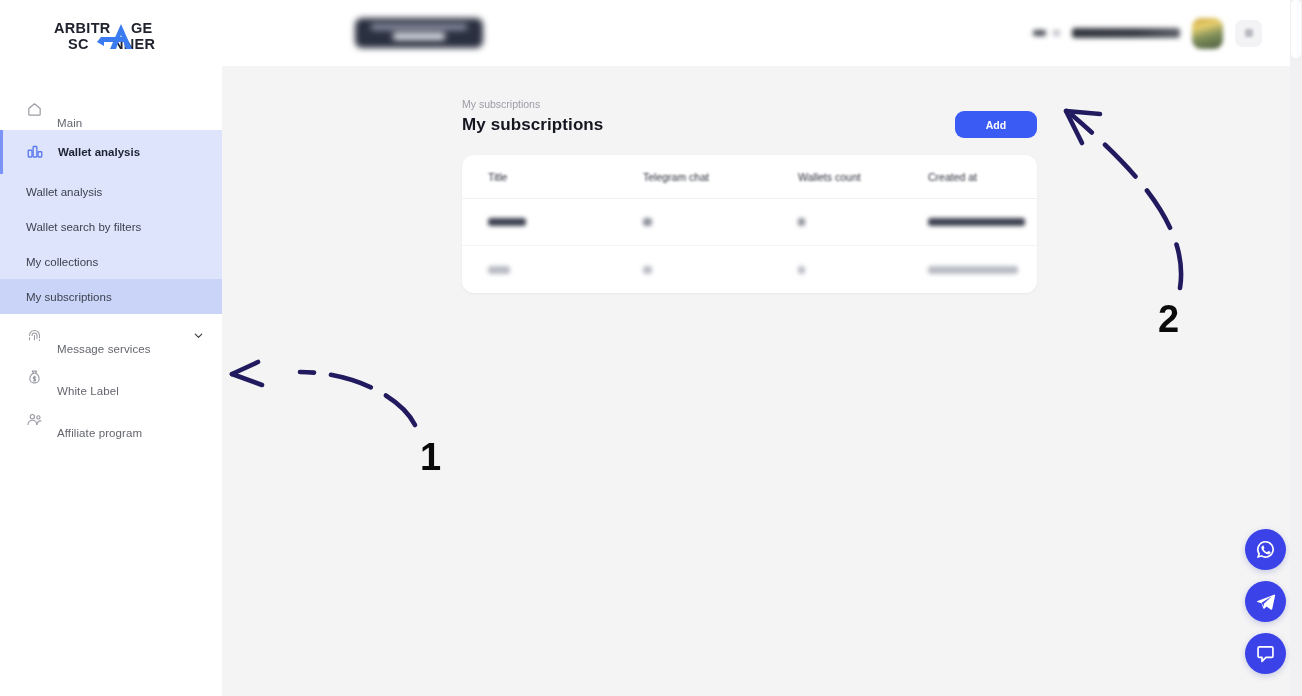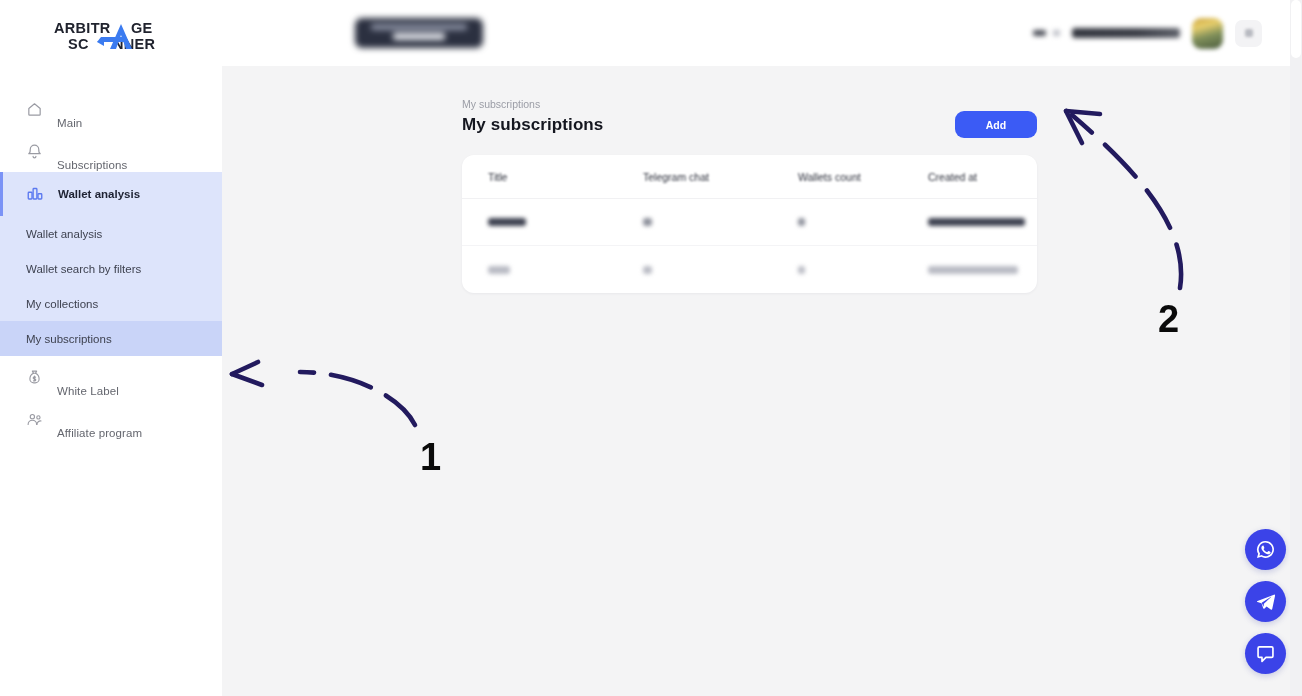--- a/index.html
+++ b/index.html
@@ -156,29 +156,20 @@
     <nav class="nav">
       <div class="nav-item">
         <span class="ico">
           <svg viewBox="0 0 24 24" fill="none" stroke="currentColor" stroke-width="1.7" stroke-linecap="round" stroke-linejoin="round">
               <path d="M4 10.5 L12 4 L20 10.5 V19 a1 1 0 0 1 -1 1 H5 a1 1 0 0 1 -1 -1 Z"></path>
             </svg>
         </span>
         <span class="lbl">Main</span>
       </div>
 
-      <div class="nav-item">
-        <span class="ico">
-          <svg viewBox="0 0 24 24" fill="none" stroke="currentColor" stroke-width="1.7" stroke-linecap="round" stroke-linejoin="round">
-              <path d="M6 9a6 6 0 0 1 12 0c0 5 2 6 2 6H4s2-1 2-6z"></path>
-              <path d="M10 19a2 2 0 0 0 4 0"></path>
-            </svg>
-        </span>
-        <span class="lbl">Subscriptions</span>
-      </div>
 
       <div class="group-active">
         <div class="hdr">
           <span class="ico">
             <svg viewBox="0 0 24 24" fill="none" stroke="currentColor" stroke-width="1.8" stroke-linecap="round" stroke-linejoin="round">
                 <rect x="3" y="11" width="5" height="9" rx="1"></rect>
                 <rect x="9.5" y="6" width="5" height="14" rx="1"></rect>
                 <rect x="16" y="13" width="5" height="7" rx="1"></rect>
               </svg>
           </span>
@@ -197,20 +188,37 @@
           </div>
         <div class="sub-item">
             <span>My collections</span>
           </div>
         <div class="sub-item active">
             <span>My subscriptions</span>
           </div>
       </div>
 
 
+      <div class="nav-item">
+        <span class="ico">
+          <svg viewBox="0 0 24 24" fill="none" stroke="currentColor" stroke-width="1.5" stroke-linecap="round" stroke-linejoin="round">
+              <path d="M5 12a7 7 0 0 1 14 0v3"></path>
+              <path d="M8.5 12a3.5 3.5 0 0 1 7 0v4"></path>
+              <path d="M12 12v6"></path>
+              <path d="M19 18v1"></path>
+              <path d="M5 15v3"></path>
+            </svg>
+        </span>
+        <span class="lbl">Message services</span>
+        <span class="chev">
+          <svg viewBox="0 0 24 24" fill="none" stroke="currentColor" stroke-width="2.6" stroke-linecap="round" stroke-linejoin="round">
+              <polyline points="5 9 12 16 19 9"></polyline>
+            </svg>
+        </span>
+      </div>
 
 
       <div class="nav-item">
         <span class="ico">
           <svg viewBox="0 0 24 24" fill="none" stroke="currentColor" stroke-width="1.6" stroke-linecap="round" stroke-linejoin="round">
               <path d="M9 3h6l-1.5 3h-3z"></path>
               <path d="M13.5 6c3 1.5 5 4.5 5 8a5.5 5.5 0 0 1-5.5 5.5h-2A5.5 5.5 0 0 1 5.5 14c0-3.5 2-6.5 5-8"></path>
               <path d="M12 10v6"></path>
               <path d="M13.5 11.5h-2a1.3 1.3 0 0 0 0 2.6h1a1.3 1.3 0 0 1 0 2.6h-2"></path>
             </svg>

